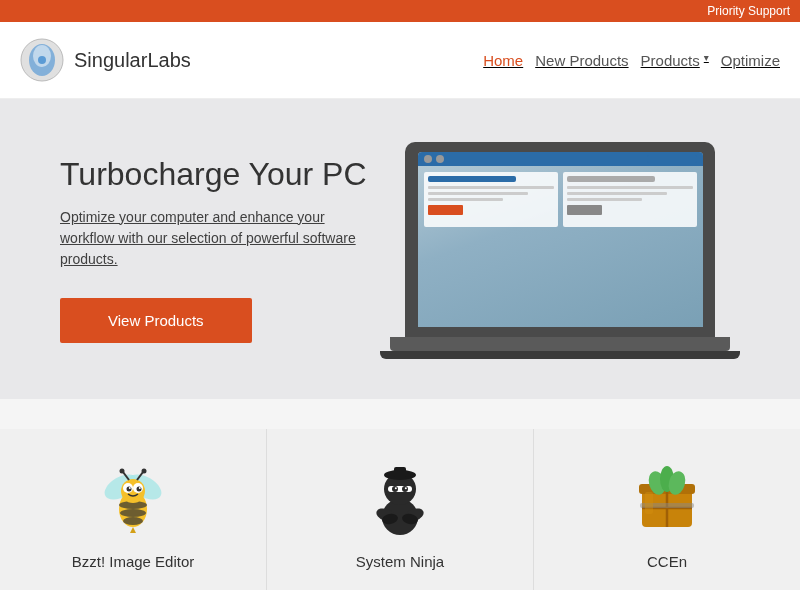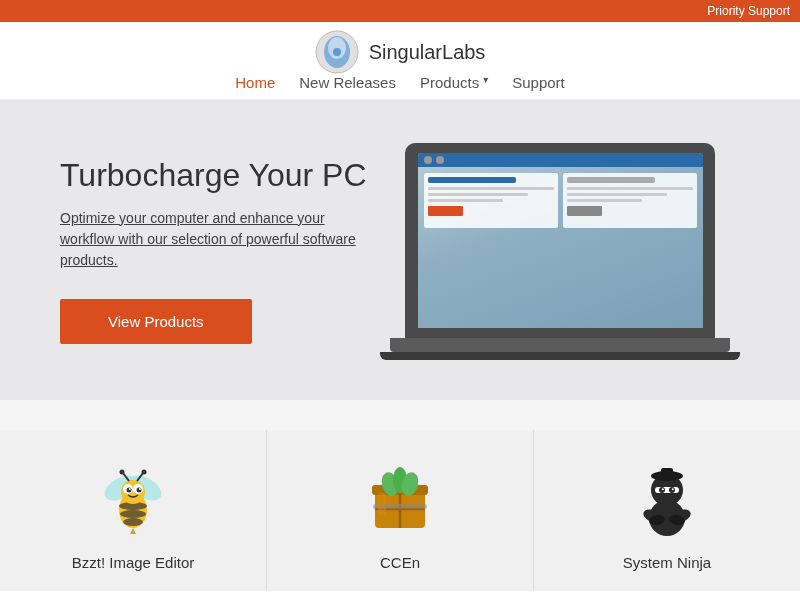--- a/index.html
+++ b/index.html
@@ -11,45 +11,45 @@
       color: #fff;
       font-size: 12px;
       text-align: right;
       padding: 4px 10px;
     }
 
     
     .header {
       display: flex;
       align-items: center;
-      padding: 8px 20px;
+      padding: 16px 20px;
       background: #fff;
       border-bottom: 1px solid #eee;
-      flex-direction: column;
     }
     .logo-area {
       display: flex;
       align-items: center;
       gap: 10px;
       flex: 1;
     }
     .logo-icon {
       width: 44px;
       height: 44px;
     }
     .logo-text {
       font-size: 20px;
       font-weight: 500;
       color: #333;
     }
     .nav {
       display: flex;
       align-items: center;
-      gap: 24px;
+      gap: 12px;
       font-size: 15px;
+      text-decoration: underline;
     }
     .nav-item {
       color: #555;
       cursor: pointer;
       white-space: nowrap;
     }
     .nav-item.active {
       color: #d94e1f;
     }
     .nav-item-dropdown {
@@ -244,26 +244,26 @@
     <svg class="logo-icon" viewBox="0 0 44 44" xmlns="http://www.w3.org/2000/svg">
       <circle cx="22" cy="22" r="21" fill="#e0e0e0" stroke="#bbb" stroke-width="1"></circle>
       <ellipse cx="22" cy="22" rx="13" ry="16" fill="#5b9bd5" opacity="0.7"></ellipse>
       <ellipse cx="22" cy="18" rx="9" ry="11" fill="#fff" opacity="0.5"></ellipse>
       <circle cx="22" cy="22" r="4" fill="#5b9bd5"></circle>
     </svg>
     <span class="logo-text">SingularLabs</span>
   </div>
   <nav class="nav">
     <span class="nav-item active">Home</span>
-    <span class="nav-item">New Releases</span>
+    <span class="nav-item">New Products</span>
     <span class="nav-item nav-item-dropdown">
       <span>Products</span>
       <span class="chevron-down">▾</span>
     </span>
-    <span class="nav-item">Support</span>
+    <span class="nav-item">Optimize</span>
   </nav>
 </header>
 
 <section class="hero">
   <div class="hero-content">
     <h1 class="hero-title">Turbocharge Your PC</h1>
     <p class="hero-subtitle">Optimize your computer and enhance your workflow with our selection of powerful software products.</p>
     <button class="hero-btn">View Products</button>
   </div>
   <div class="hero-image">
@@ -336,44 +336,20 @@
           <circle cx="51" cy="12" r="2.5" fill="#333"></circle>
 
           <path d="M35 35 Q40 39 45 35" stroke="#333" stroke-width="1.5" fill="none"></path>
 
           <polygon points="40,68 37,74 43,74" fill="#d4a017"></polygon>
         </svg>
       </div>
       <span class="product-name">Bzzt! Image Editor</span>
     </div>
 
-    <div class="product-card" style="overflow:hidden; position:relative;">
-      <div class="product-icon">
-
-        <svg viewBox="0 0 80 80" width="80" height="80" xmlns="http://www.w3.org/2000/svg">
-
-          <rect x="15" y="30" width="50" height="38" rx="4" fill="#c8830a"></rect>
-
-          <rect x="12" y="25" width="56" height="10" rx="3" fill="#b07008"></rect>
-
-          <line x1="40" y1="30" x2="40" y2="68" stroke="#a06006" stroke-width="2.5"></line>
-          <line x1="15" y1="49" x2="65" y2="49" stroke="#a06006" stroke-width="2.5"></line>
-
-          <rect x="13" y="44" width="54" height="5" rx="2" fill="#888" opacity="0.5"></rect>
-
-          <ellipse cx="30" cy="24" rx="8" ry="12" fill="#5cb85c" transform="rotate(-15 30 24)"></ellipse>
-          <ellipse cx="40" cy="20" rx="7" ry="13" fill="#4cae4c"></ellipse>
-          <ellipse cx="50" cy="24" rx="8" ry="12" fill="#5cb85c" transform="rotate(15 50 24)"></ellipse>
-
-          <rect x="18" y="33" width="8" height="22" rx="2" fill="#d4920f" opacity="0.4"></rect>
-        </svg>
-      </div>
-      <span class="product-name">CCEn</span>
-    </div>
-
     <div class="product-card">
       <div class="product-icon">
 
         <svg viewBox="0 0 80 80" width="80" height="80" xmlns="http://www.w3.org/2000/svg">
 
           <ellipse cx="40" cy="58" rx="18" ry="18" fill="#2a2a2a"></ellipse>
 
           <ellipse cx="26" cy="56" rx="10" ry="6" fill="#2a2a2a" transform="rotate(20 26 56)"></ellipse>
           <ellipse cx="54" cy="56" rx="10" ry="6" fill="#2a2a2a" transform="rotate(-20 54 56)"></ellipse>
           <ellipse cx="30" cy="60" rx="8" ry="5" fill="#1a1a1a" transform="rotate(-10 30 60)"></ellipse>
@@ -388,14 +364,38 @@
 
           <circle cx="35" cy="30" r="3" fill="#2a2a2a"></circle>
           <circle cx="45" cy="30" r="3" fill="#2a2a2a"></circle>
           <circle cx="35.8" cy="29.2" r="1" fill="#fff"></circle>
           <circle cx="45.8" cy="29.2" r="1" fill="#fff"></circle>
         </svg>
       </div>
       <span class="product-name">System Ninja</span>
     </div>
 
+    <div class="product-card" style="overflow:hidden; position:relative;">
+      <div class="product-icon">
+
+        <svg viewBox="0 0 80 80" width="80" height="80" xmlns="http://www.w3.org/2000/svg">
+
+          <rect x="15" y="30" width="50" height="38" rx="4" fill="#c8830a"></rect>
+
+          <rect x="12" y="25" width="56" height="10" rx="3" fill="#b07008"></rect>
+
+          <line x1="40" y1="30" x2="40" y2="68" stroke="#a06006" stroke-width="2.5"></line>
+          <line x1="15" y1="49" x2="65" y2="49" stroke="#a06006" stroke-width="2.5"></line>
+
+          <rect x="13" y="44" width="54" height="5" rx="2" fill="#888" opacity="0.5"></rect>
+
+          <ellipse cx="30" cy="24" rx="8" ry="12" fill="#5cb85c" transform="rotate(-15 30 24)"></ellipse>
+          <ellipse cx="40" cy="20" rx="7" ry="13" fill="#4cae4c"></ellipse>
+          <ellipse cx="50" cy="24" rx="8" ry="12" fill="#5cb85c" transform="rotate(15 50 24)"></ellipse>
+
+          <rect x="18" y="33" width="8" height="22" rx="2" fill="#d4920f" opacity="0.4"></rect>
+        </svg>
+      </div>
+      <span class="product-name">CCEn</span>
+    </div>
+
   </div>
 </section>
 
 </body></html>

